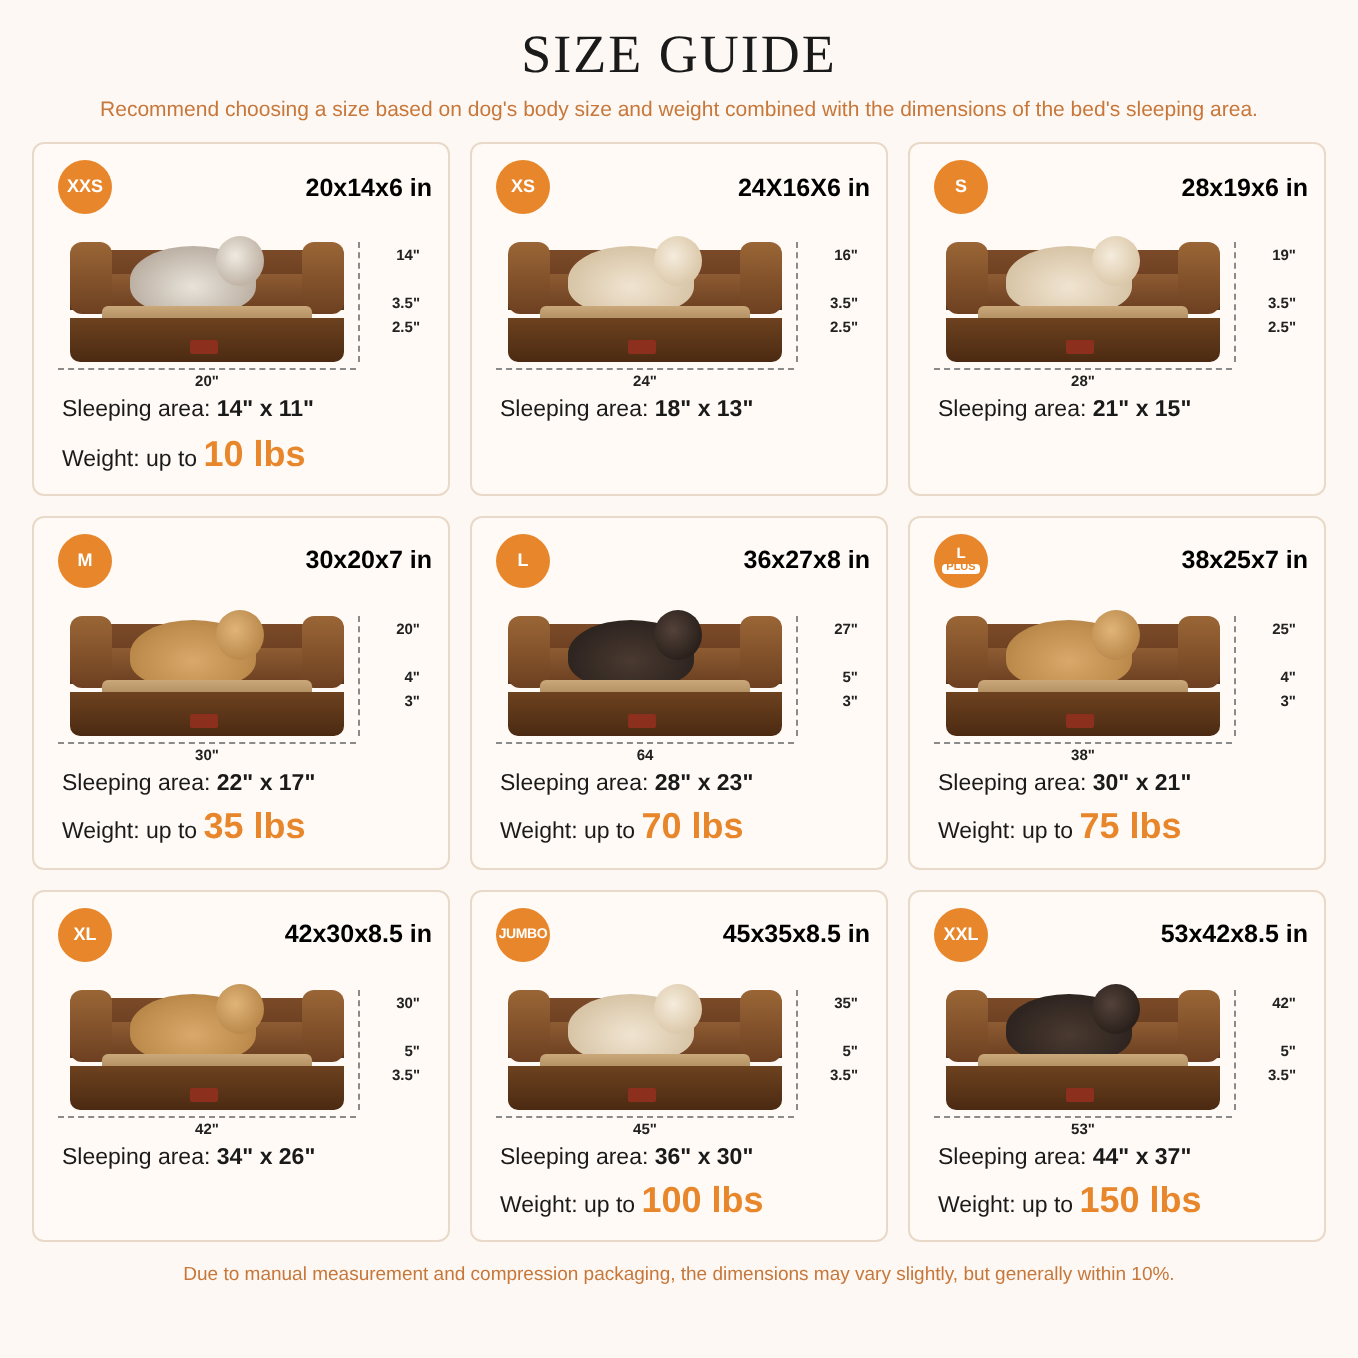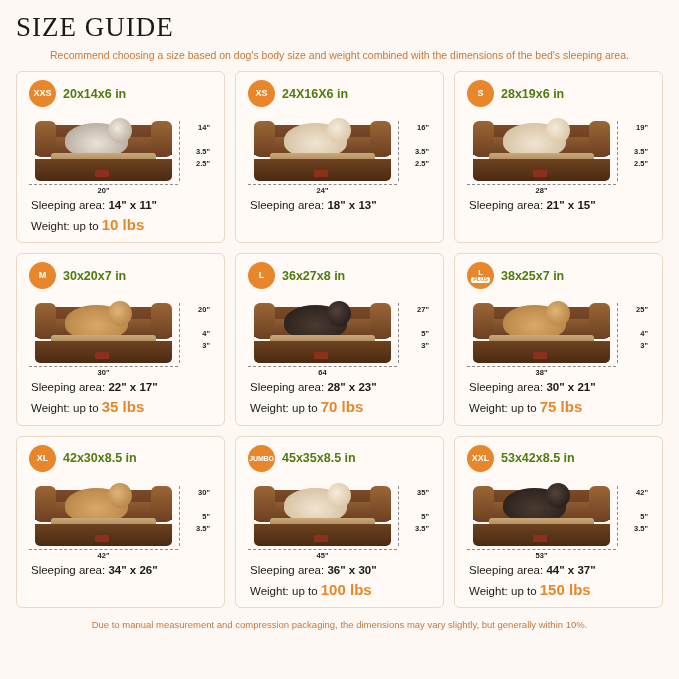--- a/index.html
+++ b/index.html
@@ -10,21 +10,21 @@
     font-family: "Liberation Sans", sans-serif;
   }
   #page {
     width: 679px; height: 679px;
     background: #fdf8f3;
     position: relative;
     overflow: hidden;
     padding: 0 16px;
   }
   .title {
-    text-align: left;
+    text-align: center;
     font-family: "Liberation Serif", serif;
     font-size: 27px;
     letter-spacing: 1px;
     color: #1a1a1a;
     padding-top: 12px;
     padding-bottom: 6px;
     font-weight: 400;
   }
   .subtitle {
     text-align: center;
@@ -45,20 +45,21 @@
     background: #fffaf5;
     padding: 6px 8px 7px 8px;
     display: flex;
     flex-direction: column;
   }
   .card-head {
     display: flex;
     align-items: center;
     gap: 7px;
     padding: 2px 0 2px 4px;
+    justify-content: space-between;
   }
   .badge {
     background: #e8862b;
     color: #fff;
     border-radius: 50%;
     width: 27px; height: 27px;
     display: flex;
     flex-direction: column;
     align-items: center;
     justify-content: center;
@@ -74,21 +75,21 @@
     color: #e8862b;
     border-radius: 2px;
     padding: 0 2px;
     margin-top: 1px;
     font-weight: bold;
   }
   .badge.small-text { font-size: 7px; letter-spacing: -0.2px; }
   .dims {
     font-size: 12.5px;
     font-weight: bold;
-    color: #4d7c0f;
+    color: #000000;
   }
   .illus {
     position: relative;
     height: 86px;
     margin: 0 4px;
   }
   .bedwrap {
     position: absolute;
     left: 6px; right: 40px; bottom: 14px;
     height: 62px;
@@ -202,21 +203,21 @@
   .spec-line {
     font-size: 11.5px;
     color: #1a1a1a;
     line-height: 1.45;
     font-weight: bold;
   }
   .spec-line .lbl { font-weight: normal; }
   .weight {
     color: #e8862b;
     font-weight: bold;
-    font-size: 15px;
+    font-size: 18px;
   }
   .footnote {
     text-align: center;
     font-size: 9.5px;
     color: #c8773a;
     padding-top: 11px;
     font-weight: normal;
   }
 </style>
 </head>

